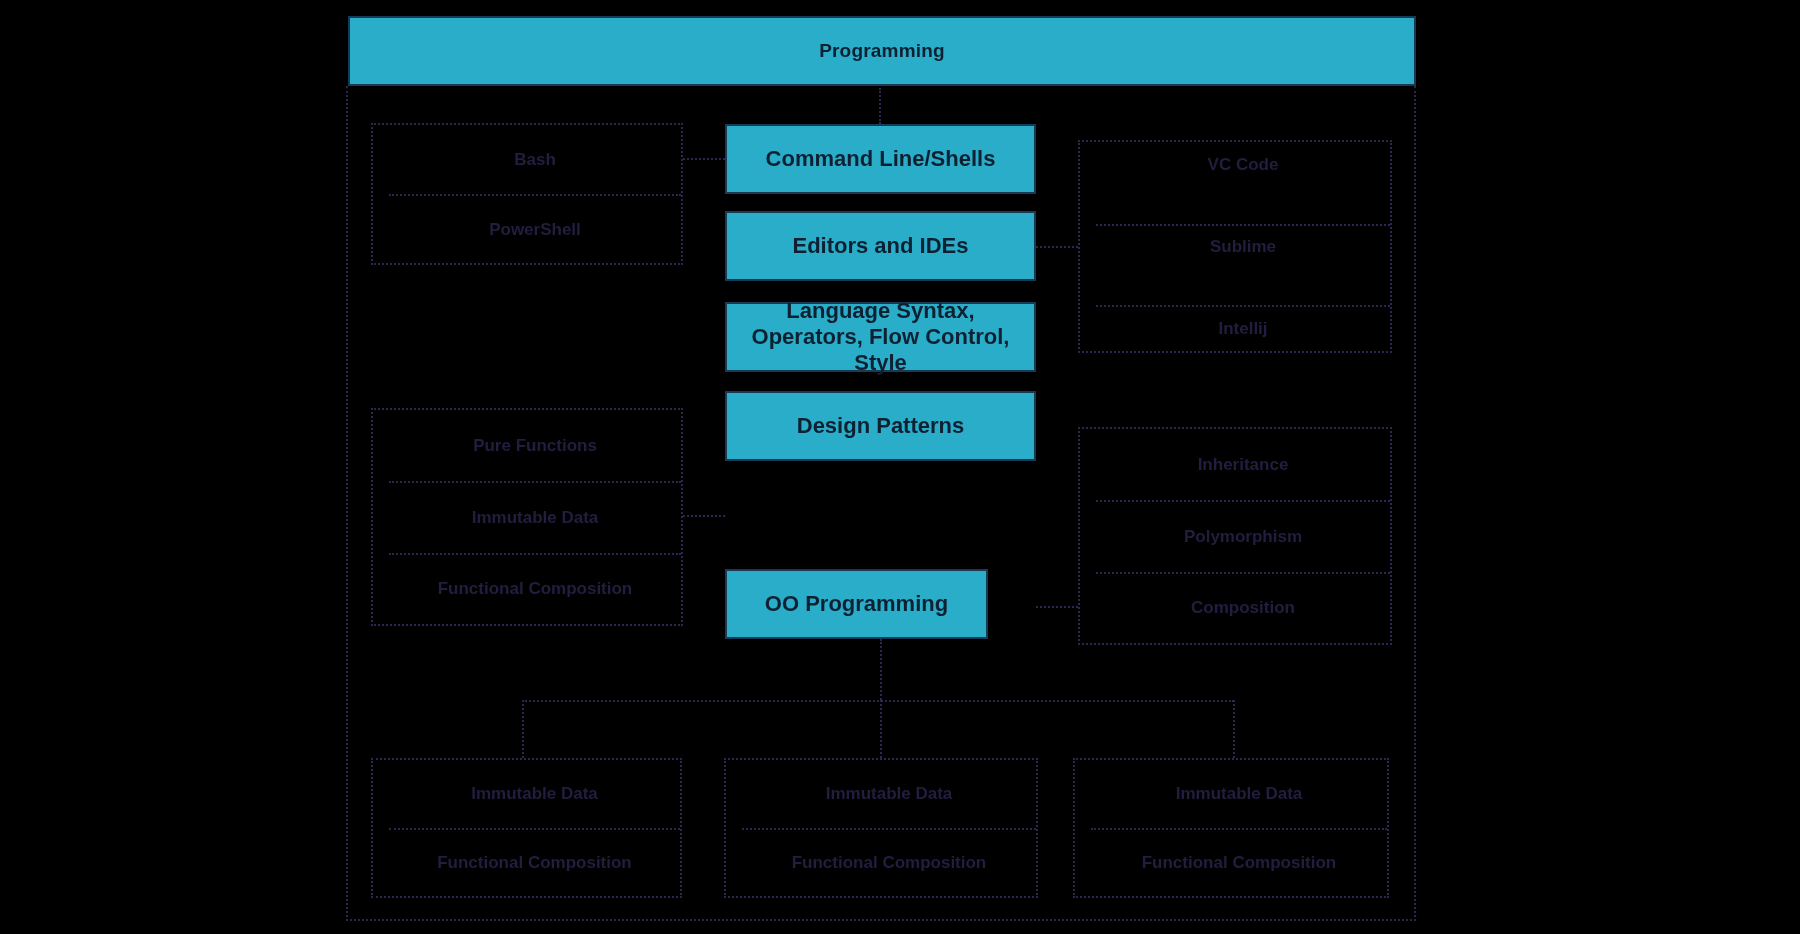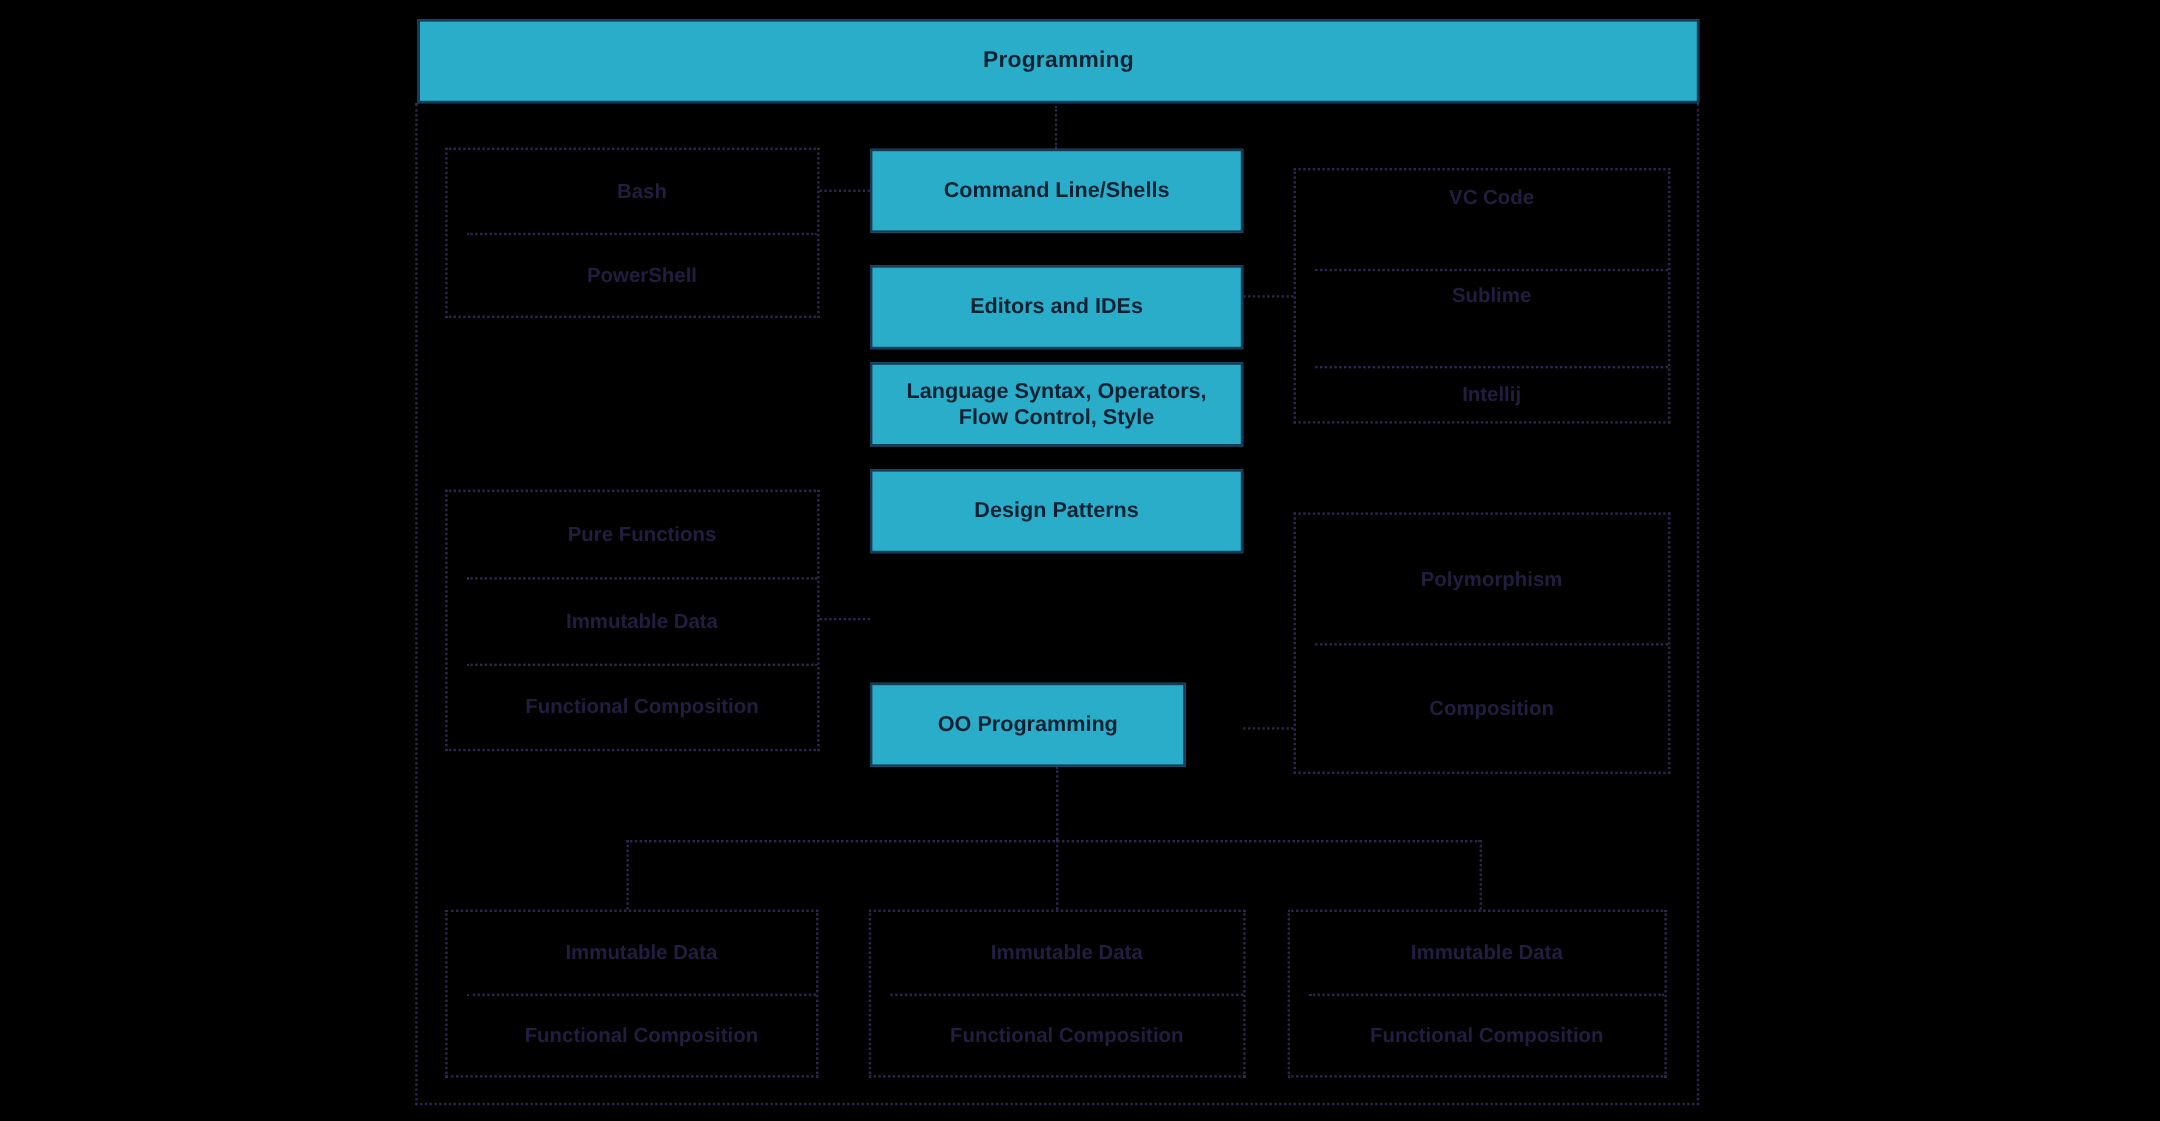--- a/index.html
+++ b/index.html
@@ -5,21 +5,21 @@
   html,body{margin:0;padding:0;background:#000;}
   *{box-sizing:border-box;padding-left:16px;}
   #canvas{
     position:relative;width:1800px;height:934px;background:#000000;
     font-family:"Liberation Sans", sans-serif;overflow:hidden;
   }
   
   .topic{
     position:absolute;background:#2aadc8;border:2px solid #173a56;
     display:flex;align-items:center;justify-content:center;text-align:center;
-    color:#0d2133;font-weight:bold;font-size:18px;line-height:1.18;
+    color:#0d2133;font-weight:bold;font-size:22px;line-height:1.18;
     padding:4px 14px;
   }
   .banner{font-size:19px;letter-spacing:.2px;}
   
   .group{
     position:absolute;border:2px dotted #2c2750;display:grid;grid-auto-rows:1fr;
   }
   .cell{
     display:flex;align-items:center;justify-content:center;text-align:center;
     color:#221e3f;font-weight:bold;font-size:17px;padding:2px 10px;
@@ -40,21 +40,21 @@
 
 <div id="canvas">
 
   <div class="outer"></div>
 
   <div class="topic banner" style="left:348px;top:16px;width:1068px;height:70px;">Programming</div>
 
   <div class="vline" style="left:879px;top:88px;height:36px;"></div>
 
   <div class="topic" style="left:725px;top:124px;width:311px;height:70px;">Command Line/Shells</div>
-  <div class="topic" style="left:725px;top:221px;width:311px;height:70px;">Editors and IDEs</div>
+  <div class="topic" style="left:725px;top:211px;width:311px;height:70px;">Editors and IDEs</div>
   <div class="topic" style="left:725px;top:302px;width:311px;height:70px;">Language Syntax, Operators, Flow Control, Style</div>
   <div class="topic" style="left:725px;top:391px;width:311px;height:70px;">Design Patterns</div>
   <div class="topic" style="left:725px;top:569px;width:263px;height:70px;">OO Programming</div>
 
   <div class="group" style="left:371px;top:123px;width:312px;height:142px;">
     <div class="cell">Bash</div>
     <div class="cell">PowerShell</div>
   </div>
 
   <div class="group" style="left:1078px;top:140px;width:314px;height:213px;gap:36px;">
@@ -63,20 +63,21 @@
     <div class="cell">Intellij</div>
   </div>
 
   <div class="group" style="left:371px;top:408px;width:312px;height:218px;">
     <div class="cell">Pure Functions</div>
     <div class="cell">Immutable Data</div>
     <div class="cell">Functional Composition</div>
   </div>
 
   <div class="group" style="left:1078px;top:427px;width:314px;height:218px;">
+    <div class="cell">Inheritance</div>
     <div class="cell">Polymorphism</div>
     <div class="cell">Composition</div>
   </div>
 
   <div class="hline" style="left:683px;top:158px;width:42px;"></div>
   <div class="hline" style="left:1036px;top:246px;width:42px;"></div>
   <div class="hline" style="left:683px;top:515px;width:42px;"></div>
   <div class="hline" style="left:1036px;top:606px;width:42px;"></div>
 
   <div class="vline" style="left:880px;top:639px;height:61px;"></div>

